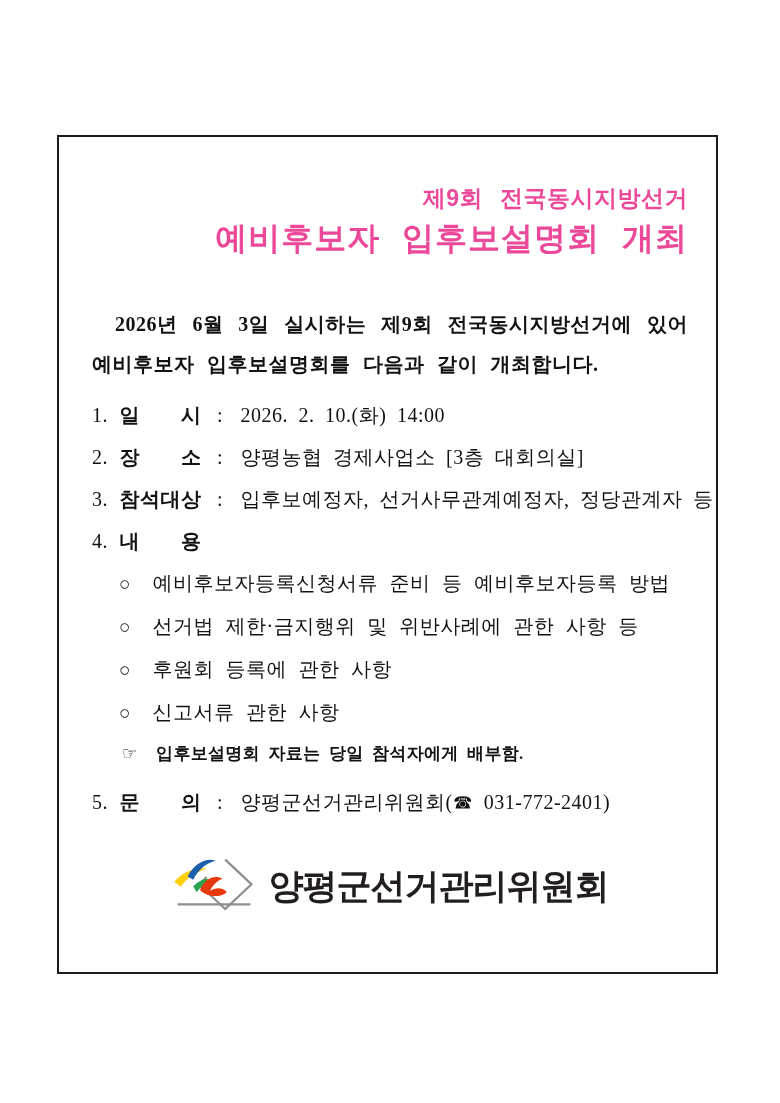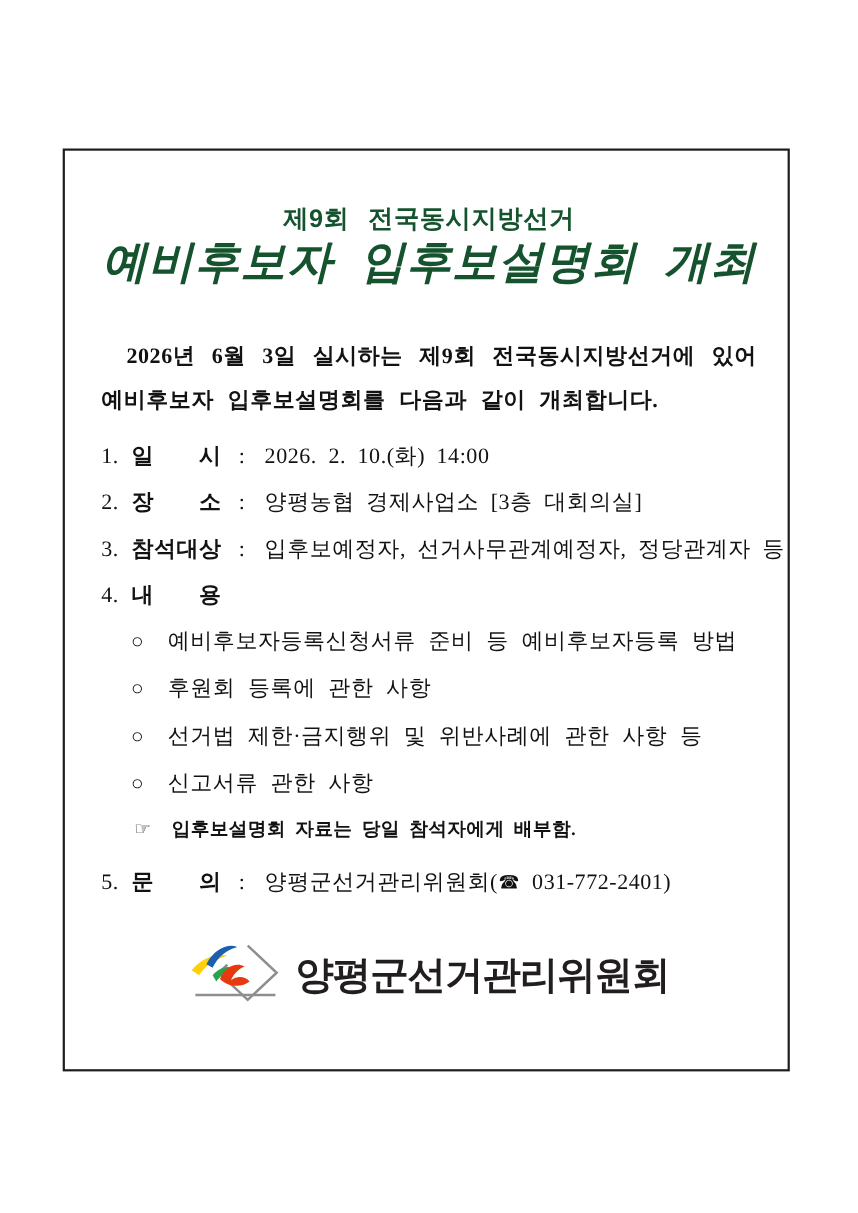--- a/index.html
+++ b/index.html
@@ -17,38 +17,37 @@
     left: 57px;
     top: 135px;
     width: 661px;
     height: 839px;
     border: 2px solid #1c1c1c;
     box-sizing: border-box;
     padding: 47px 28px 0 33px;
     overflow: hidden;
   }
   .title-block {
-    text-align: center;
+    text-align: right;
     font-family: "Liberation Sans", "DejaVu Sans", sans-serif;
     font-weight: bold;
-    color: #14532d;
+    color: #ec4899;
   }
   .title-sub {
     font-size: 23px;
     line-height: 28px;
     letter-spacing: 0.5px;
     word-spacing: 10px;
   }
   .title-main {
-    font-size: 41px;
+    font-size: 32px;
     line-height: 40px;
     margin-top: 6px;
     letter-spacing: 1px;
     word-spacing: 12px;
-    font-style: italic;
   }
   .intro {
     margin-top: 46px;
     font-size: 20px;
     line-height: 40px;
     text-align: justify;
     text-indent: 23px;
     word-spacing: 7px;
     letter-spacing: 0.5px;
     font-weight: bold;
@@ -143,25 +142,25 @@
       </div>
     </div>
 
     <div class="bullets">
       <div class="bullet-row">
         <span class="bullet-marker">○</span>
         <span>예비후보자등록신청서류 준비 등 예비후보자등록 방법</span>
       </div>
       <div class="bullet-row">
         <span class="bullet-marker">○</span>
-        <span>후원회 등록에 관한 사항</span>
+        <span>선거법 제한·금지행위 및 위반사례에 관한 사항 등</span>
       </div>
       <div class="bullet-row">
         <span class="bullet-marker">○</span>
-        <span>선거법 제한·금지행위 및 위반사례에 관한 사항 등</span>
+        <span>후원회 등록에 관한 사항</span>
       </div>
       <div class="bullet-row">
         <span class="bullet-marker">○</span>
         <span>신고서류 관한 사항</span>
       </div>
     </div>
 
     <div class="note">
       <span class="note-marker">☞</span>
       <span>입후보설명회 자료는 당일 참석자에게 배부함.</span>

